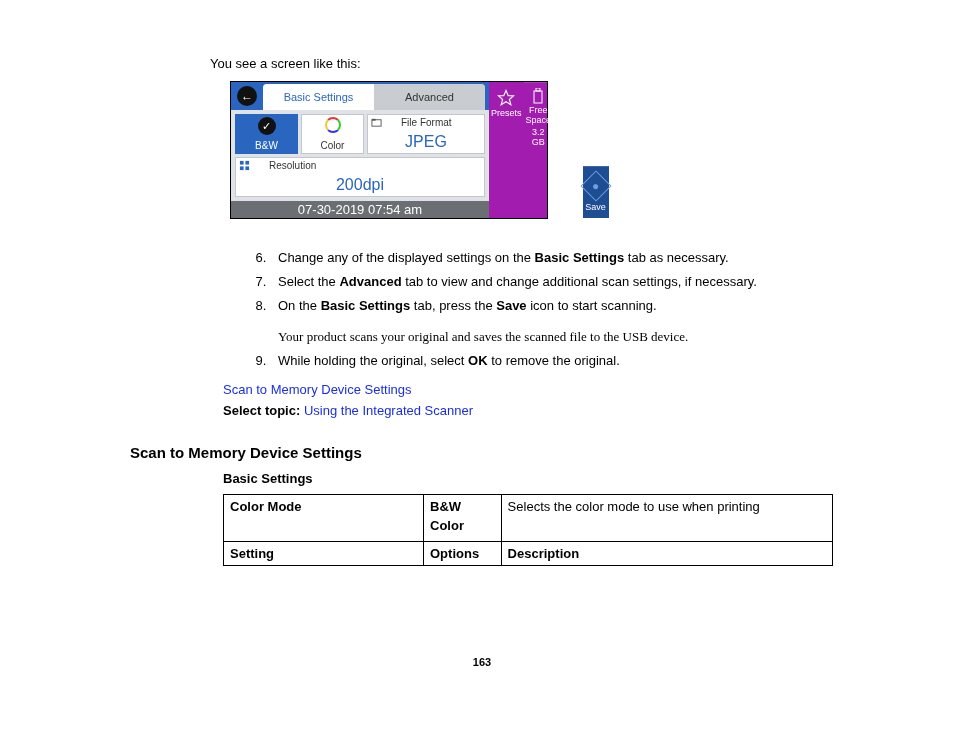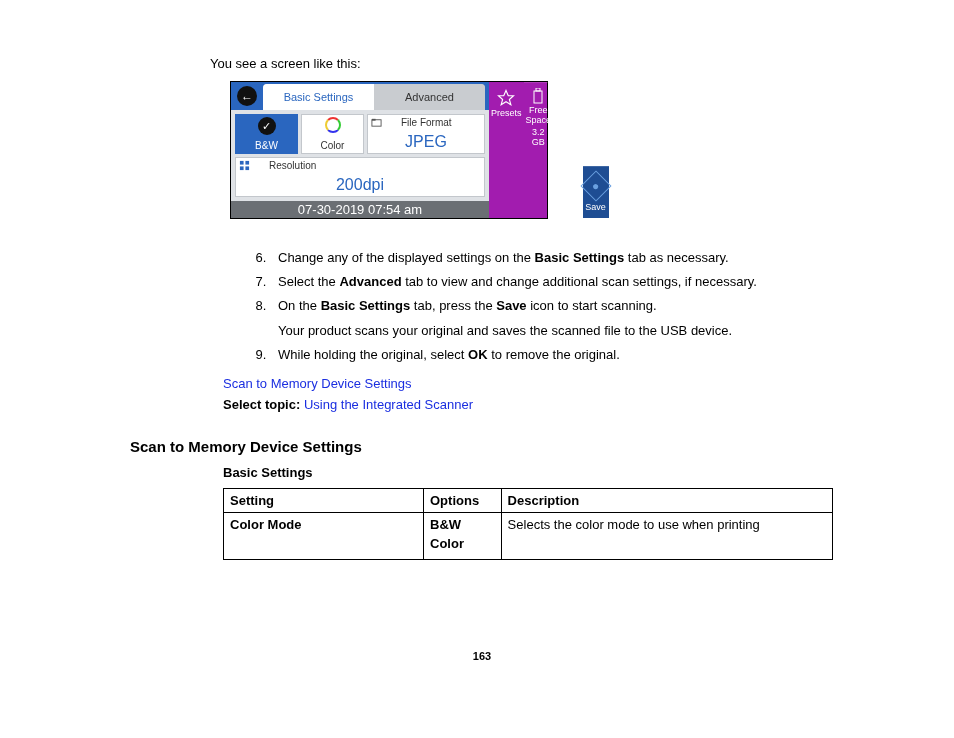--- a/index.html
+++ b/index.html
@@ -133,21 +133,21 @@
   }
   .r-save .diamond { width:22px;height:22px;border:1px solid #6aa0e0;transform:rotate(45deg);display:flex;align-items:center;justify-content:center;margin:2px auto 4px auto; }
   .r-save .diamond-inner { transform: rotate(-45deg); color:#6aa0e0; font-size:12px; }
 
   
   ol.steps {
     margin: 0 0 10px 0;
     padding-left: 140px;
   }
   ol.steps li { padding-left: 8px; margin-bottom: 6px; line-height:1.4; }
-  ol.steps li .substep { margin-top:6px; }
+  ol.steps li .substep { margin-top:12px;font-family:Liberation Serif, serif; }
 
   .link { color: #1a2ee0; text-decoration: none; }
   .links-block { margin-left: 93px; line-height:1.6; margin-bottom: 22px; }
 
   h2.section-heading {
     font-size: 15px;
     margin: 0 0 10px 0;
     font-weight: bold;
   }
   .subhead {
@@ -300,30 +300,30 @@
     <a href="#" class="link">Using the Integrated Scanner</a>
   </div>
 
   <h2 class="section-heading">Scan to Memory Device Settings</h2>
 
   <div class="subhead">Basic Settings</div>
 
   <table class="settings-table">
     <tbody>
         <tr>
-      <th>Setting</th>
-      <th>Options</th>
-      <th>Description</th>
-    </tr>
-    <tr>
       <td class="setting">Color Mode</td>
       <td class="options">
         <div>B&amp;W</div>
         <div>Color</div>
       </td>
       <td>Selects the color mode to use when printing</td>
     </tr>
+    <tr>
+      <th>Setting</th>
+      <th>Options</th>
+      <th>Description</th>
+    </tr>
   </tbody>
     </table>
 
   <div class="page-number">163</div>
 
 </div>
 
 </body></html>

